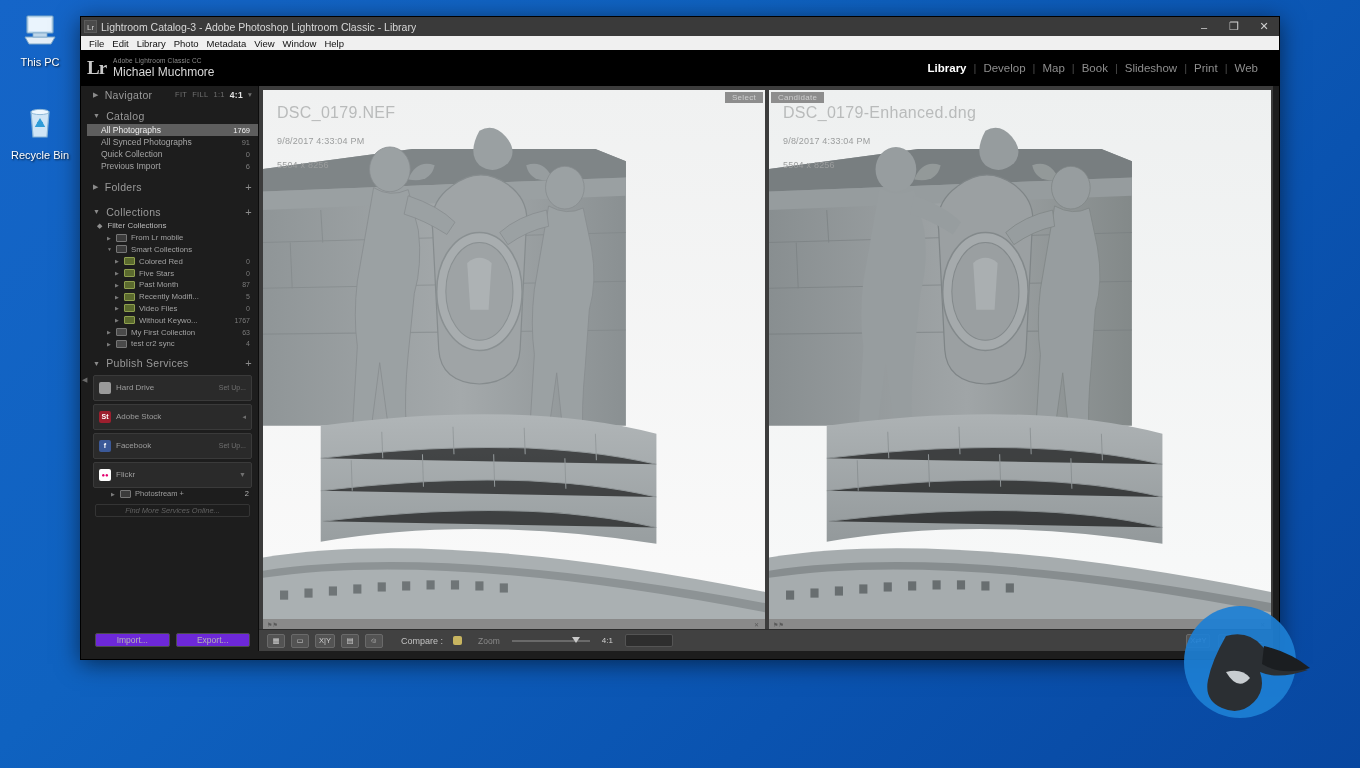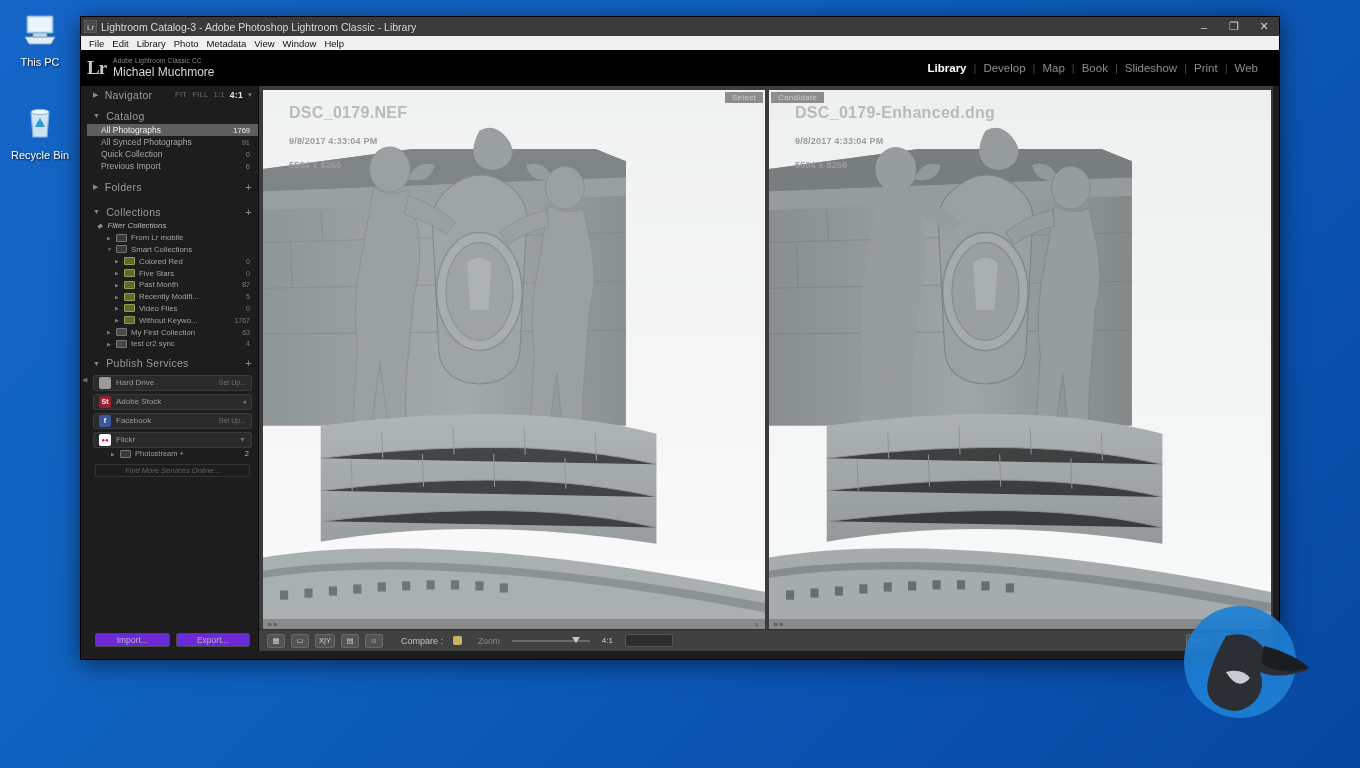--- a/index.html
+++ b/index.html
@@ -104,27 +104,27 @@
     color:#a2a2a2; padding-right: 8px;
   }
   .coll-row .count { margin-left:auto; font-size: 7px; color:#7b7b7b; }
   .coll-row .arrow { font-size: 5px; color:#7b7b7b; width: 9px; }
   .coll-row .ic {
     width: 11px; height: 8px; margin-right: 4px; border:1px solid #767676;
     background:#3b3b3b; display:inline-block; flex:0 0 11px; border-radius:1px;
   }
   .coll-row .ic.smart { background:#5b6a2e; border-color:#8fa04e; }
   .coll-row .ic.plain { background:#4a4a4a; }
-  .coll-row.filter { color:#b9b9b9; font-style: italic; font-size:8px; padding-left: 10px; align-items: center;}
+  .coll-row.filter { color:#b9b9b9; font-size:8px; padding-left: 10px; align-items: center;}
   .coll-row.filter .dot { margin-right: 5px; font-size: 7px; color:#8f8f8f;}
   .ind1 { padding-left: 20px; }
   .ind2 { padding-left: 28px; }
 
   .pub-row {
-    display:flex; align-items:center; height: 16px; margin: 3px 6px 0;
+    display:flex; align-items:center; height: 26px; margin: 3px 6px 0;
     background:#2a2a2a; border:1px solid #3a3a3a; border-radius:2px;
     font-size: 8px; color:#9d9d9d; padding: 0 5px;
   }
   .pub-row .badge { width:12px;height:12px;margin-right:5px;border-radius:2px;flex:0 0 12px;
     display:flex;align-items:center;justify-content:center;font-size:7px;color:#fff;font-weight:700;}
   .pub-row .right { margin-left:auto; font-size:7px; color:#707070; }
   .pub-sub { display:flex; align-items:center; height: 12px; font-size: 7.5px; color:#9d9d9d;
     padding-left: 24px; padding-right: 9px; }
   .pub-sub .count { margin-left:auto; font-size:7.5px; color:#b5b5b5;}
   .pub-sub .ic2 { width:11px;height:8px;border:1px solid #767676;background:#3b3b3b;margin-right:4px;border-radius:1px;}
@@ -142,21 +142,21 @@
   #center { flex:1; display:flex; flex-direction:column; min-width:0; background:#3c3c3c; }
   #compare-area { flex:1; display:flex; gap:4px; padding: 4px 2px 0 4px; min-height:0; }
   .pane { flex:1; position:relative; overflow:hidden; background:#f2f3f3; display:flex; flex-direction:column; }
   .pane-img { flex:1; position:relative; overflow:hidden; }
   .pane-badge {
     position:absolute; top: 2px; font-size: 8px; color:#cfcfcf; background:#8d8d8d;
     padding: 1px 7px; letter-spacing:.3px; z-index: 5;
   }
   .badge-select { right: 2px; }
   .badge-candidate { left: 2px; }
-  .pane-info { position:absolute; left: 26px; top: 14px; z-index: 4; pointer-events:none;font-weight:bold; }
+  .pane-info { position:absolute; left: 14px; top: 14px; z-index: 4; pointer-events:none; }
   .pane-info .fname { font-size: 16px; color:#b9bbbb; letter-spacing:.3px; }
   .pane-info .meta { font-size: 9px; color:#9b9d9d; margin-top: 14px; letter-spacing:.2px; }
   .pane-bottom {
     height: 10px; flex: 0 0 10px; background:#8a8a8a; display:flex; align-items:center;
     padding: 0 4px; font-size: 6px; color:#5a5a5a;
   }
   .pane-bottom .r { margin-left:auto; letter-spacing:2px; }
 
   
   #toolbar { height: 22px; flex:0 0 22px; background:#414141; display:flex; align-items:center;

